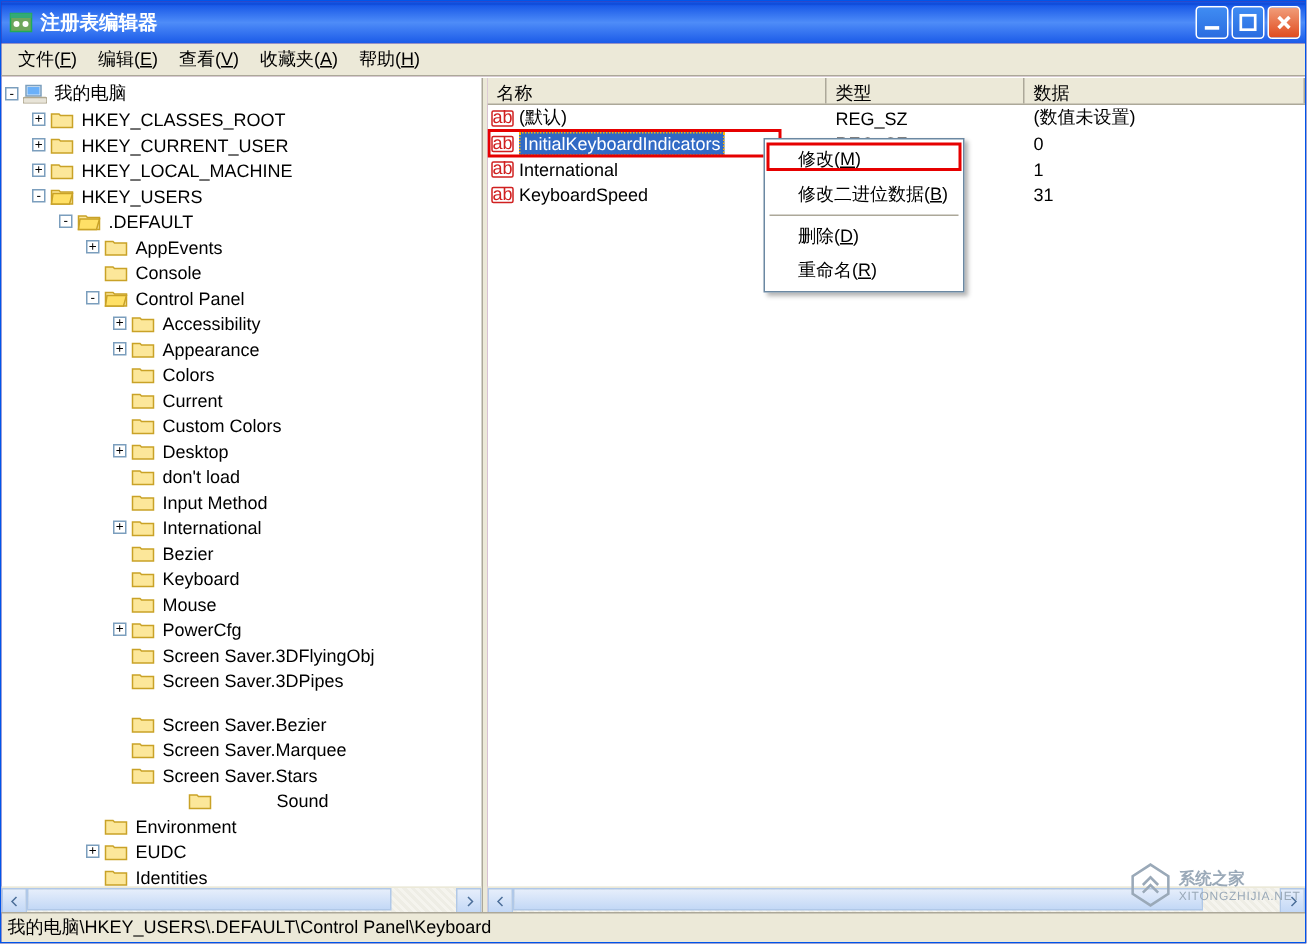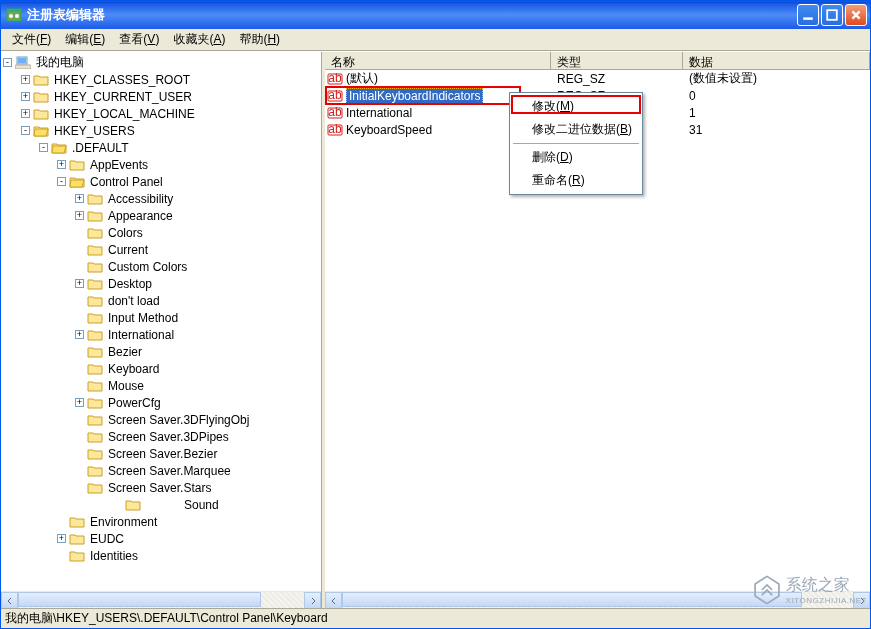--- a/index.html
+++ b/index.html
@@ -138,20 +138,27 @@
             <span class="label">.DEFAULT</span>
           </div>
           <div class="node" style="padding-left: 54px;">
             <span class="exp">+</span>
             <svg class="icon-folder" viewBox="0 0 16 13">
               <path d="M1 3h5l1 1h8v8H1z" fill="#fce79a" stroke="#c9a227"></path>
             </svg>
             <span class="label">AppEvents</span>
           </div>
           <div class="node" style="padding-left: 54px;">
+            <span class="exp none"></span>
+            <svg class="icon-folder" viewBox="0 0 16 13">
+              <path d="M1 3h5l1 1h8v8H1z" fill="#fce79a" stroke="#c9a227"></path>
+            </svg>
+            <span class="label">Console</span>
+          </div>
+          <div class="node" style="padding-left: 54px;">
             <span class="exp">-</span>
             <svg class="icon-folder-open" viewBox="0 0 16 13">
               <path d="M1 3h5l1 1h8v8H1z" fill="#fce79a" stroke="#c9a227"></path>
               <path d="M2 5h13l-2 7H1z" fill="#ffe066" stroke="#c9a227"></path>
             </svg>
             <span class="label">Control Panel</span>
           </div>
           <div class="node" style="padding-left: 72px;">
             <span class="exp">+</span>
             <svg class="icon-folder" viewBox="0 0 16 13">
@@ -250,21 +257,21 @@
             </svg>
             <span class="label">Screen Saver.3DFlyingObj</span>
           </div>
           <div class="node" style="padding-left: 72px; text-align: right;">
             <span class="exp none"></span>
             <svg class="icon-folder" viewBox="0 0 16 13">
               <path d="M1 3h5l1 1h8v8H1z" fill="#fce79a" stroke="#c9a227"></path>
             </svg>
             <span class="label">Screen Saver.3DPipes</span>
           </div>
-          <div class="node" style="padding-left: 72px;">
+          <div class="node" style="padding-left: 72px; margin-top: 12px;">
             <span class="exp none"></span>
             <svg class="icon-folder" viewBox="0 0 16 13">
               <path d="M1 3h5l1 1h8v8H1z" fill="#fce79a" stroke="#c9a227"></path>
             </svg>
             <span class="label">Screen Saver.Bezier</span>
           </div>
           <div class="node" style="padding-left: 72px;">
             <span class="exp none"></span>
             <svg class="icon-folder" viewBox="0 0 16 13">
               <path d="M1 3h5l1 1h8v8H1z" fill="#fce79a" stroke="#c9a227"></path>
@@ -408,17 +415,17 @@
   <div class="statusbar">
     <span>我的电脑\HKEY_USERS\.DEFAULT\Control Panel\Keyboard</span>
   </div>
 
   <div class="watermark">
     <svg viewBox="0 0 40 40">
         <path d="M20 4 L34 13 L34 27 L20 36 L6 27 L6 13 Z" fill="none" stroke="#9aa9b8" stroke-width="2"></path>
         <path d="M14 26 L20 20 L26 26 M14 20 L20 14 L26 20" fill="none" stroke="#9aa9b8" stroke-width="2"></path>
       </svg>
     <div>
-      <div style="font-weight:normal;font-size:16px">系统之家</div>
+      <div style="font-weight:bold;font-size:11px">系统之家</div>
       <div style="font-size:8px;letter-spacing:0.5px">XITONGZHIJIA.NET</div>
     </div>
   </div>
 </div>
 
 </body></html>

